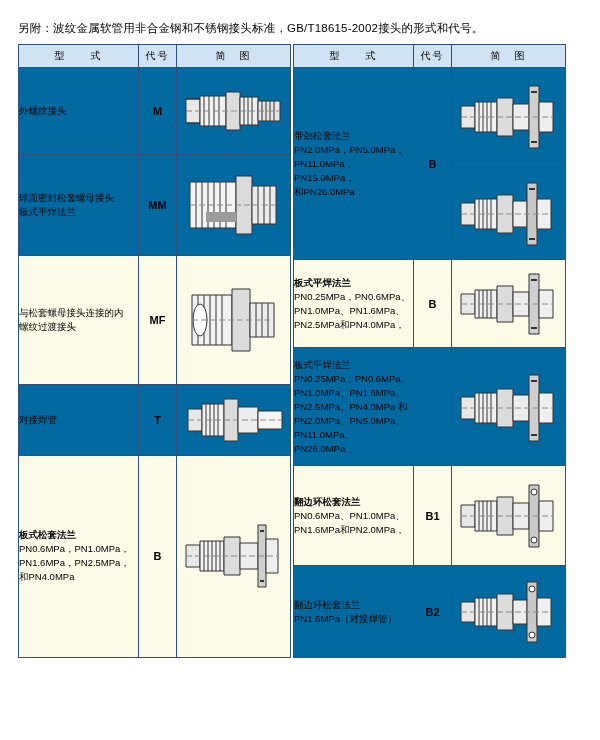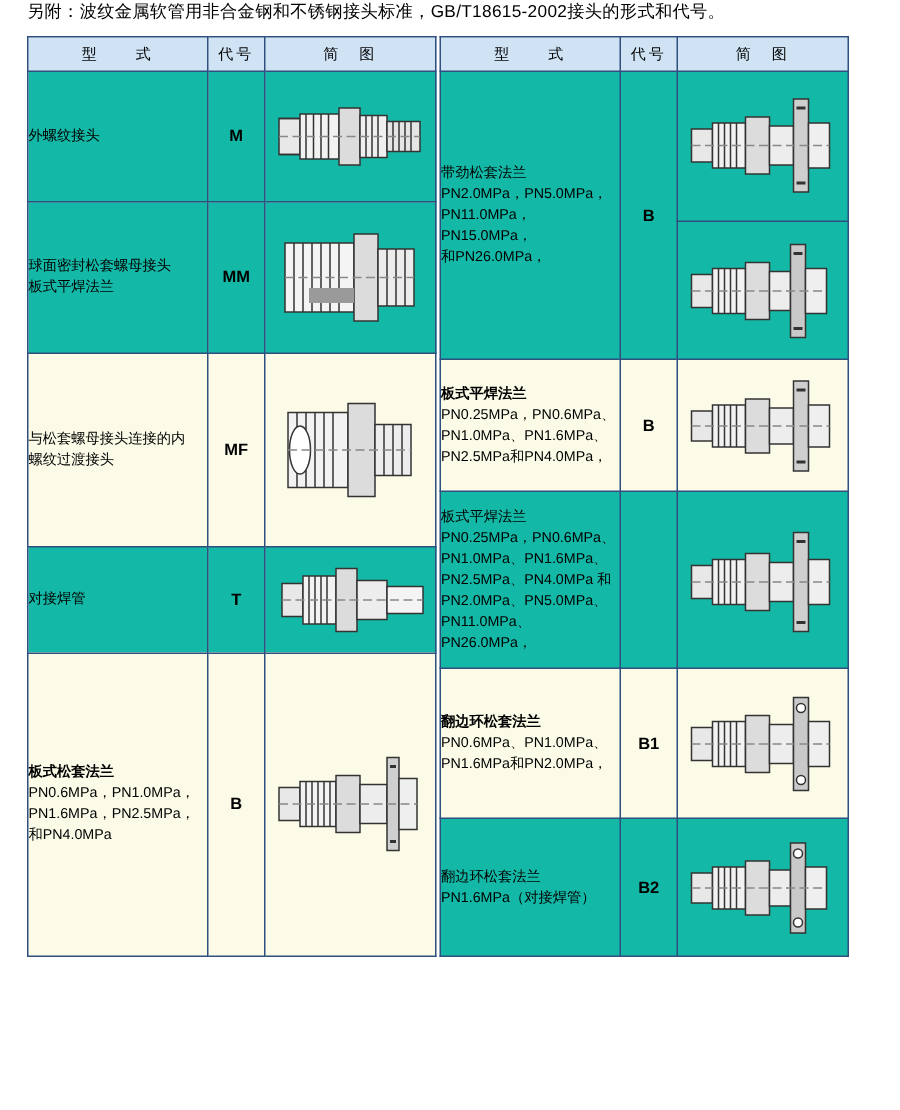--- a/index.html
+++ b/index.html
@@ -18,21 +18,21 @@
   .page {
     width: 600px;
     height: 740px;
     position: relative;
     box-sizing: border-box;
     padding: 0;
   }
   .doc-title {
     font-size: 11.5px;
     line-height: 16px;
-    padding: 0 14px 8px 18px;
+    padding: 20px 14px 8px 18px;
     letter-spacing: 0.2px;
     color: #000;
   }
   .tables-wrap {
     display: flex;
     flex-direction: row;
     padding: 0 14px 0 18px;
     box-sizing: border-box;
     gap: 0px;
   }
@@ -71,21 +71,21 @@
   .cell-code {
     text-align: center;
     font-size: 11px;
     font-weight: bold;
   }
   .cell-fig {
     text-align: center;
     padding: 2px 0;
   }
   .tint { background: #fcfbe8; }
-  .plain { background: #14b8a6; }
+  .plain { background: #0369a1; }
 
   .fig {
     display: block;
     margin: 0 auto;
   }
   .label-line { display: block; }
   .bold-line { font-weight: bold; }
 </style>
 </head>
 <body>

